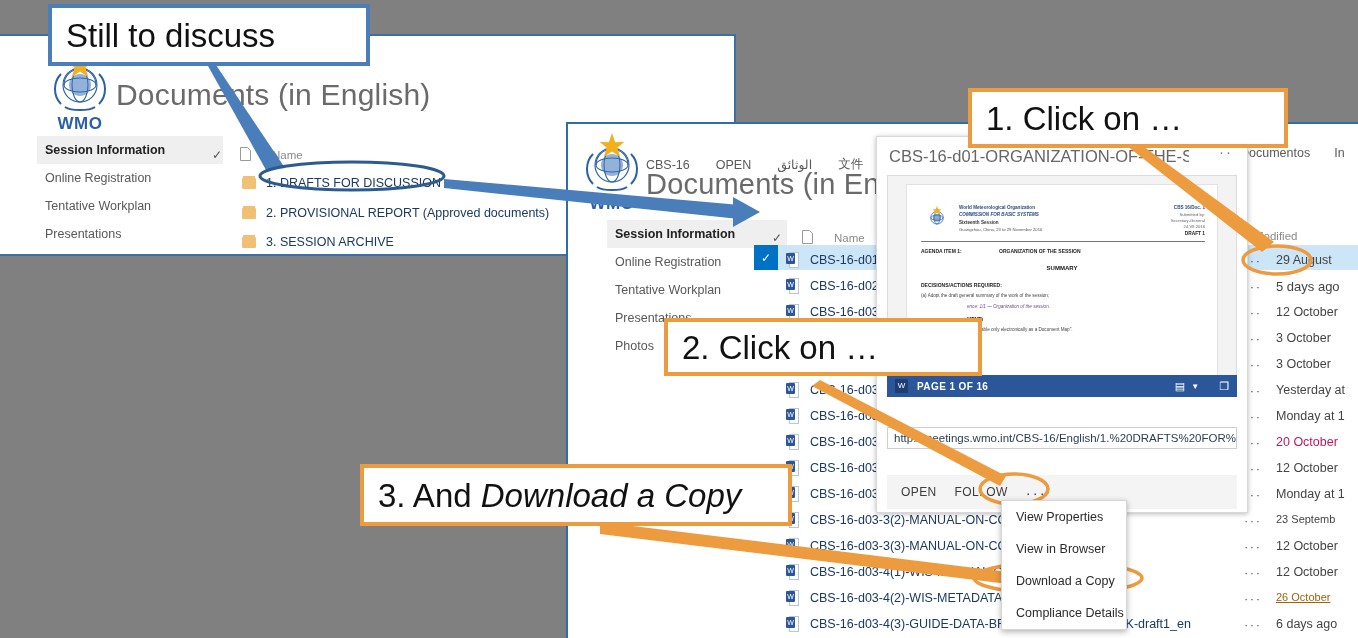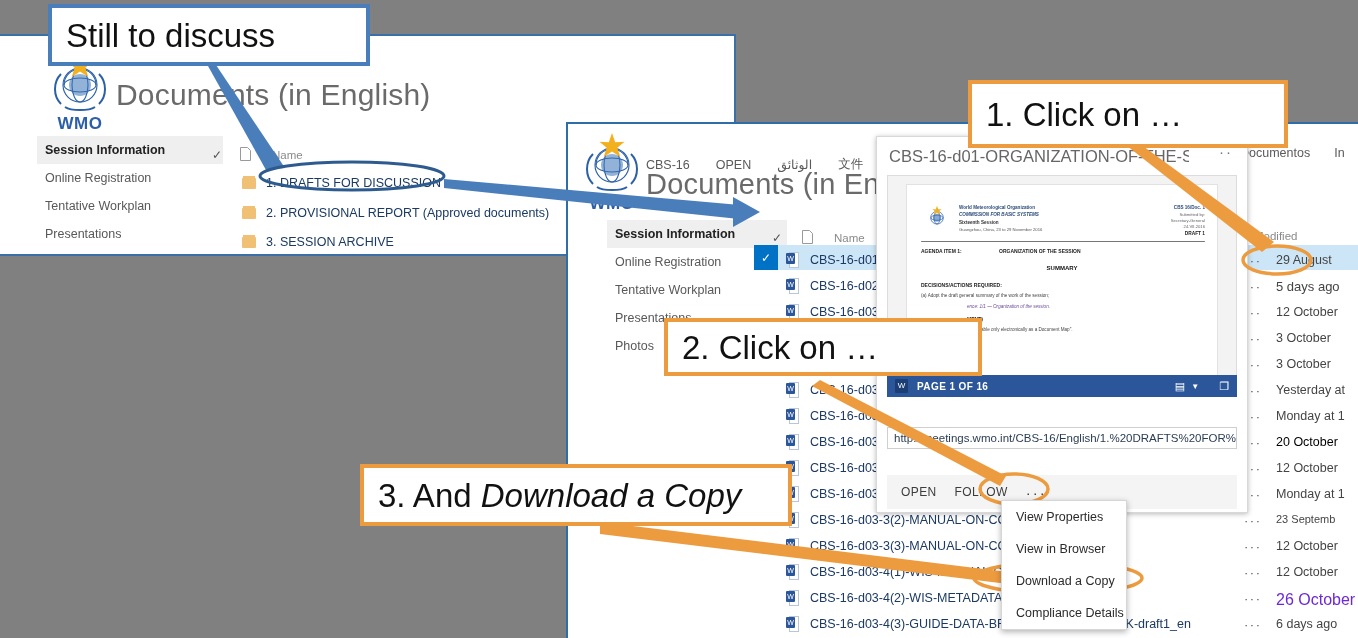--- a/index.html
+++ b/index.html
@@ -273,21 +273,21 @@
         <div style="position: absolute; left: 708px; top: 285px; font-size: 12.5px; color: rgb(68, 68, 68); white-space: nowrap;">Monday at 1</div>
         <div style="position: absolute; left: 186px; right: 0px; top: 303px; height: 25px;"></div>
         <div class="row" style="position: absolute; left: 218px; top: 310px;">
           <span class="wdoc">
             <span class="pg"></span>
             <span class="sq">W</span>
           </span>
           <span>CBS-16-d03</span>
         </div>
         <div class="ell" style="position: absolute; left: 676px; top: 311px;">···</div>
-        <div style="position: absolute; left: 708px; top: 311px; font-size: 12.5px; color: #000000; white-space: nowrap;">20 October</div>
+        <div style="position: absolute; left: 708px; top: 311px; font-size: 12.5px; color: #be185d; white-space: nowrap;">20 October</div>
         <div style="position: absolute; left: 186px; right: 0px; top: 329px; height: 25px;"></div>
         <div class="row" style="position: absolute; left: 218px; top: 336px;">
           <span class="wdoc">
             <span class="pg"></span>
             <span class="sq">W</span>
           </span>
           <span>CBS-16-d03</span>
         </div>
         <div class="ell" style="position: absolute; left: 676px; top: 337px;">···</div>
         <div style="position: absolute; left: 708px; top: 337px; font-size: 12.5px; color: rgb(68, 68, 68); white-space: nowrap;">12 October</div>
@@ -333,21 +333,21 @@
         <div style="position: absolute; left: 708px; top: 441px; font-size: 12.5px; color: rgb(68, 68, 68); white-space: nowrap;">12 October</div>
         <div style="position: absolute; left: 186px; right: 0px; top: 459px; height: 25px;"></div>
         <div class="row" style="position: absolute; left: 218px; top: 466px;">
           <span class="wdoc">
             <span class="pg"></span>
             <span class="sq">W</span>
           </span>
           <span>CBS-16-d03-4(2)-WIS-METADATA-dra</span>
         </div>
         <div class="ell" style="position: absolute; left: 676px; top: 467px;">···</div>
-        <div style="position: absolute; left: 708px; top: 467px; font-size: 16px; color: #6d28d9; white-space: nowrap;">26 October</div>
+        <div style="position: absolute; left: 708px; top: 467px; font-size: 11px; color: #a16207; white-space: nowrap; text-decoration: underline;">26 October</div>
         <div style="position: absolute; left: 186px; right: 0px; top: 485px; height: 25px;"></div>
         <div class="row" style="position: absolute; left: 218px; top: 492px;">
           <span class="wdoc">
             <span class="pg"></span>
             <span class="sq">W</span>
           </span>
           <span>CBS-16-d03-4(3)-GUIDE-DATA-BROADCAST-NETWORK-draft1_en</span>
         </div>
         <div class="ell" style="position: absolute; left: 676px; top: 493px;">···</div>
         <div style="position: absolute; left: 708px; top: 493px; font-size: 12.5px; color: rgb(68, 68, 68); white-space: nowrap;">6 days ago</div>
@@ -454,21 +454,21 @@
       <path d="M600 522 L1008 572 L1008 584 L600 534 Z" fill="#ED9B3F"></path>
     </g>
 
     <ellipse cx="1058" cy="578" rx="84" ry="16" fill="none" stroke="#ED9B3F" stroke-width="3.5"></ellipse>
   </svg>
 
   <div class="callout blue" style="left:48px; top:4px; width:322px; height:62px;">
     <span class="txt">Still to discuss</span>
   </div>
 
-  <div class="callout orange" style="left:968px; top:80px; width:320px; height:68px;">
+  <div class="callout orange" style="left:968px; top:88px; width:320px; height:60px;">
     <span class="txt">1. Click on …</span>
   </div>
 
   <div class="callout orange" style="left:664px; top:318px; width:318px; height:58px;">
     <span class="txt">2. Click on …</span>
   </div>
 
   <div class="callout orange" style="left:360px; top:464px; width:432px; height:62px;">
     <span class="txt"><span>3. And </span><span class="it">Download a Copy</span></span>
   </div>

